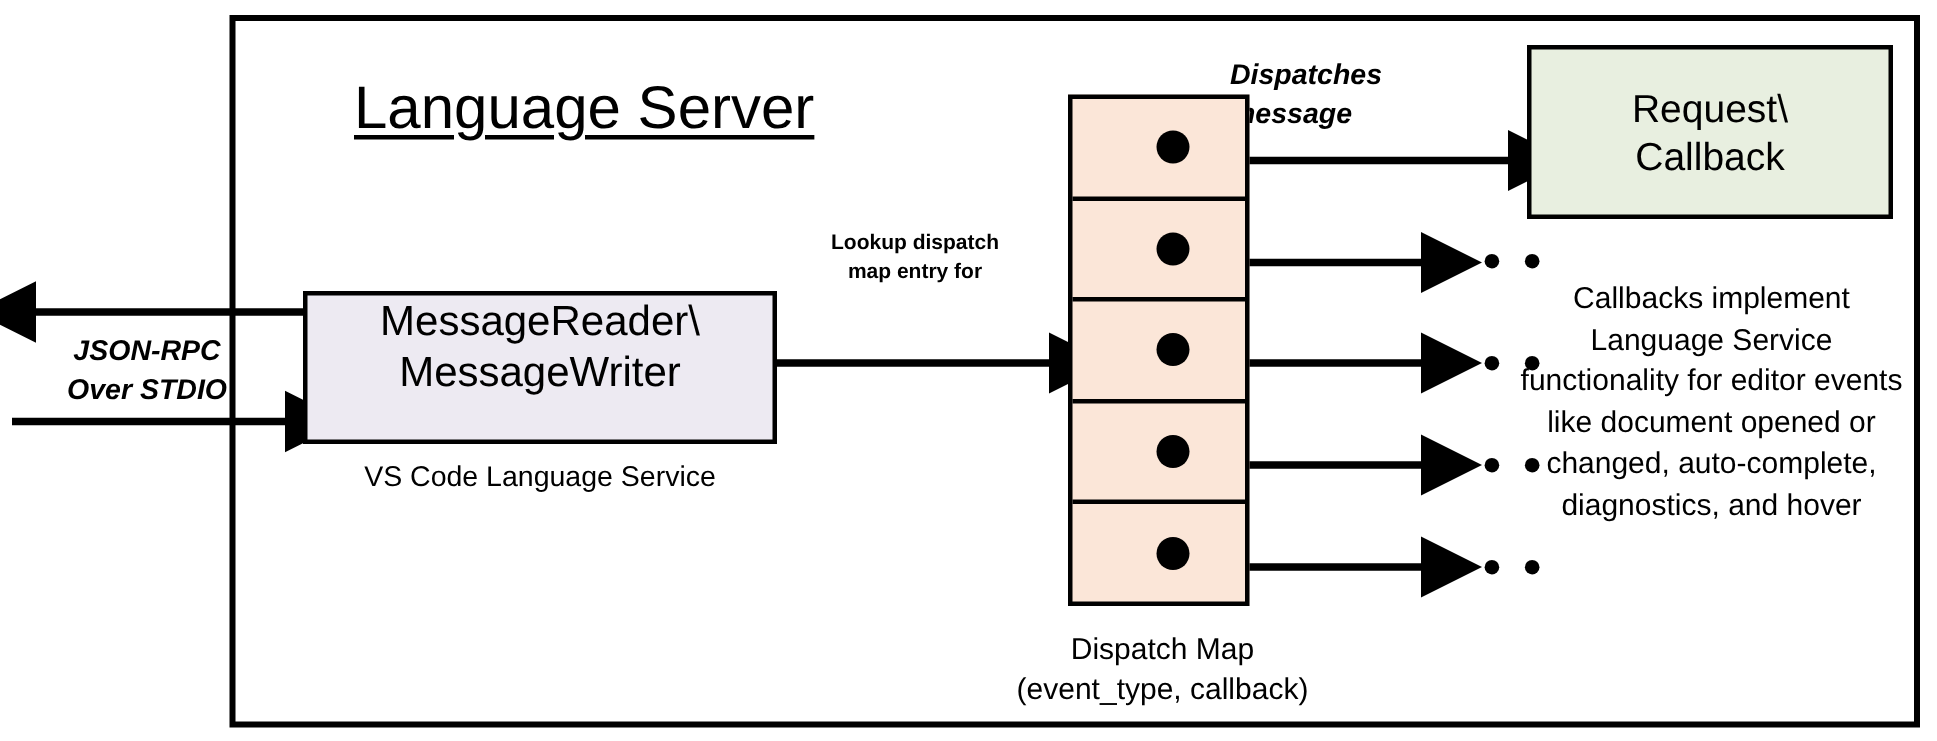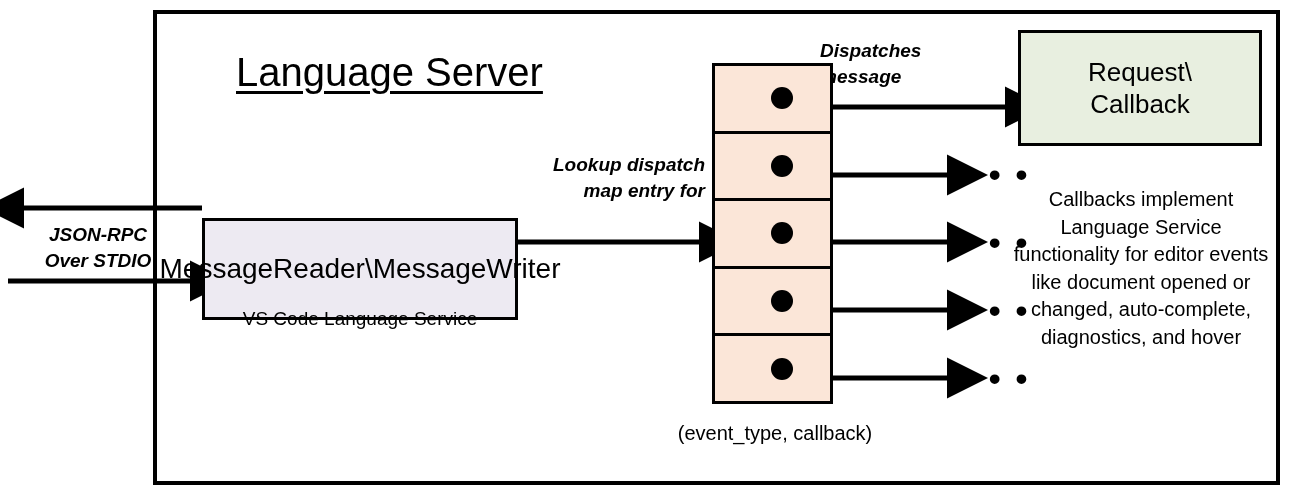--- a/index.html
+++ b/index.html
@@ -6,30 +6,30 @@
   body{font-family:"Liberation Sans",sans-serif;color:#000;}
   #canvas{position:relative;width:1291px;height:494px;overflow:hidden;background:#fff;border-radius:28px;}
   .abs{position:absolute;}
 
   #outer-frame{left:153px;top:10px;width:1127px;height:475px;border:4px solid #000;box-sizing:border-box;}
 
   #page-title{left:236px;top:50px;font-size:40px;line-height:1.1;white-space:nowrap;
     text-decoration:underline;text-underline-offset:5px;text-decoration-thickness:3px;}
 
   #reader-box{left:202px;top:194px;width:316px;height:102px;background:#EDEAF2;border:3px solid #000;
-    box-sizing:border-box;display:flex;align-items:center;justify-content:center;
-    font-size:28px;line-height:1.22;text-align:center;margin-top:24px;}
+    box-sizing:border-box;display:flex;flex-direction:column;align-items:center;
+    font-size:28px;line-height:1.22;text-align:center;}
 
   #reader-caption{left:190px;top:306px;width:340px;text-align:center;font-size:19px;line-height:1.35;}
 
   #rpc-label{left:28px;top:222px;width:140px;text-align:center;font-size:19px;line-height:1.38;
     font-style:italic;font-weight:600;}
 
-  #lookup-label{left:515px;top:152px;width:190px;text-align:right;font-size:19px;line-height:1.38;
-    font-style:italic;font-weight:600;}
+  #lookup-label{left:515px;top:152px;width:190px;text-align:center;font-size:14px;line-height:1.38;
+    font-weight:600;}
 
   #dispatch-label{left:820px;top:38px;width:150px;font-size:19px;line-height:1.38;
     font-style:italic;font-weight:600;}
 
   #dispatch-map{left:712px;top:63px;width:121px;height:341px;border:3px solid #000;box-sizing:border-box;
     display:flex;flex-direction:column;background:#FBE6D8;}
   .map-cell{flex:1 1 0;border-bottom:3px solid #000;position:relative;}
   .map-cell:last-child{border-bottom:none;}
   .cell-dot{position:absolute;left:56px;top:50%;transform:translateY(-50%);
     width:22px;height:22px;border-radius:50%;background:#000;}
@@ -118,20 +118,21 @@
       <span class="cell-dot"></span>
     </div>
   </div>
 
   <div class="abs ellipsis" id="ell-2">• • •</div>
   <div class="abs ellipsis" id="ell-3">• • •</div>
   <div class="abs ellipsis" id="ell-4">• • •</div>
   <div class="abs ellipsis" id="ell-5">• • •</div>
 
   <div class="abs" id="map-caption">
+    <div>Dispatch Map</div>
     <div>(event_type, callback)</div>
   </div>
 
   <div class="abs" id="callback-box">
     <div>Request\</div>
     <div>Callback</div>
   </div>
 
   <div class="abs" id="callback-caption">Callbacks implement Language Service functionality for editor events like document opened or changed, auto-complete, diagnostics, and hover</div>
 

